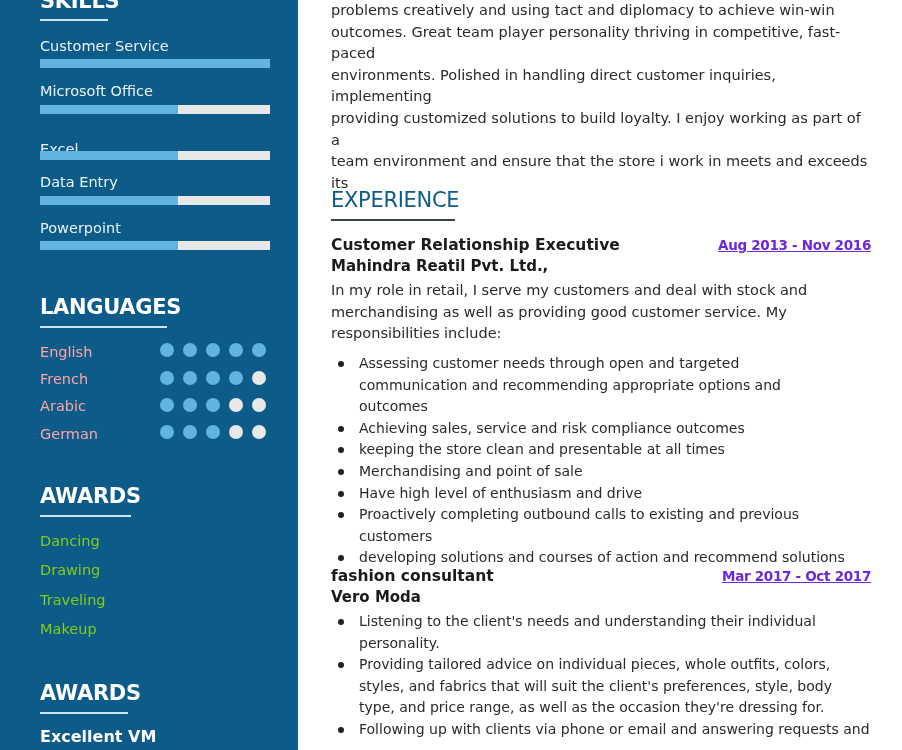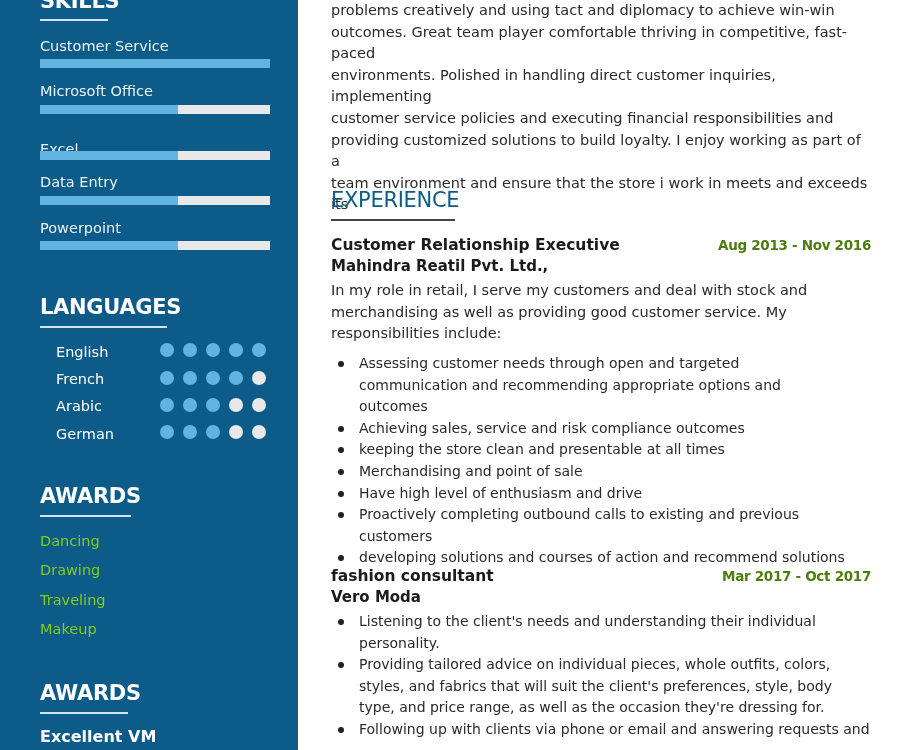--- a/index.html
+++ b/index.html
@@ -13,40 +13,40 @@
     .sb-heading {
       position: absolute; left: 40px; font-size: 21px; font-weight: bold;
       letter-spacing: -0.3px; color: #ffffff; line-height: 26px;
     }
     .sb-underline { position: absolute; left: 40px; height: 2px; background: #cfe7f5; }
 
     .skill-label { position: absolute; left: 40px; font-size: 14.5px; color: #e9f4fb; line-height: 18px; }
     .skill-bar { position: absolute; left: 40px; width: 230px; height: 9px; background: #e8e8e8; }
     .skill-fill { height: 100%; background: #62b3e0; }
 
-    .lang-label { position: absolute; left: 56px; font-size: 14.5px; color: #ffffff; line-height: 18px; }
+    .lang-label { position: absolute; left: 40px; font-size: 14.5px; color: #fca5a5; line-height: 18px; }
     .lang-dots { position: absolute; left: 160px; display: flex; gap: 9px; }
     .dot { width: 14px; height: 14px; border-radius: 50%; background: #62b3e0; }
     .dot.off { background: #e8e8e8; }
 
     .hobby { position: absolute; left: 40px; font-size: 14.5px; color: #84cc16; line-height: 18px; }
     .award { position: absolute; left: 40px; font-size: 16px; font-weight: bold; color: #ffffff; line-height: 20px; text-align: center; }
 
     .main { position: absolute; left: 331px; top: 0; width: 540px; height: 634px; color: #222222; }
     .summary {
       position: absolute; left: 0; top: 0; width: 540px;
       font-size: 14.5px; line-height: 21.6px; color: #2a2a2a;
     }
     .section-title {
       position: absolute; left: 0; font-size: 21px; color: #0d5b88; line-height: 26px; letter-spacing: -0.3px;
     }
     .section-underline { position: absolute; left: 0; height: 2px; background: #3b4750; }
 
     .job-title { position: absolute; left: 0; font-size: 15.5px; font-weight: bold; color: #1b1b1b; line-height: 20px; }
-    .job-dates { position: absolute; right: 0; font-size: 13.5px; font-weight: bold; color: #4d7c0f; line-height: 20px; letter-spacing: -0.3px; }
+    .job-dates { position: absolute; right: 0; font-size: 13.5px; font-weight: bold; color: #6d28d9; line-height: 20px; letter-spacing: -0.3px; text-decoration: underline; }
     .job-company { position: absolute; left: 0; font-size: 15px; font-weight: bold; color: #1b1b1b; line-height: 20px; }
     .job-desc { position: absolute; left: 0; width: 520px; font-size: 14.5px; line-height: 21.6px; color: #2a2a2a; }
 
     .bullets { position: absolute; left: 28px; width: 512px; list-style: none; }
     .bullets li {
       position: relative; font-size: 14px; line-height: 21.6px; color: #2a2a2a;
     }
     .bullets li::before {
       content: ""; position: absolute; left: -21px; top: 8px; width: 6px; height: 6px;
       border-radius: 50%; background: #222222;
@@ -132,23 +132,22 @@
   <div class="hobby" style="top:620px;">Makeup</div>
 
   <div class="sb-heading" style="top:680px;">AWARDS</div>
   <div class="sb-underline" style="top:712px; width:88px;"></div>
   <div class="award" style="top:727px;">Excellent VM</div>
 </div>
 
 <div class="main">
   <div class="summary" style="top:0px;">
     <div>problems creatively and using tact and diplomacy to achieve win-win</div>
-    <div>outcomes. Great team player comfortable thriving in competitive, fast-paced</div>
+    <div>outcomes. Great team player personality thriving in competitive, fast-paced</div>
     <div>environments. Polished in handling direct customer inquiries, implementing</div>
-    <div>customer service policies and executing financial responsibilities and</div>
     <div>providing customized solutions to build loyalty. I enjoy working as part of a</div>
     <div>team environment and ensure that the store i work in meets and exceeds its</div>
   </div>
 
   <div class="section-title" style="top:187px;">EXPERIENCE</div>
   <div class="section-underline" style="top:219px; width:124px;"></div>
 
   <div class="job-title" style="top:235px;">Customer Relationship Executive</div>
   <div class="job-dates" style="top:235px;">Aug 2013 - Nov 2016</div>
   <div class="job-company" style="top:256px;">Mahindra Reatil Pvt. Ltd.,</div>

